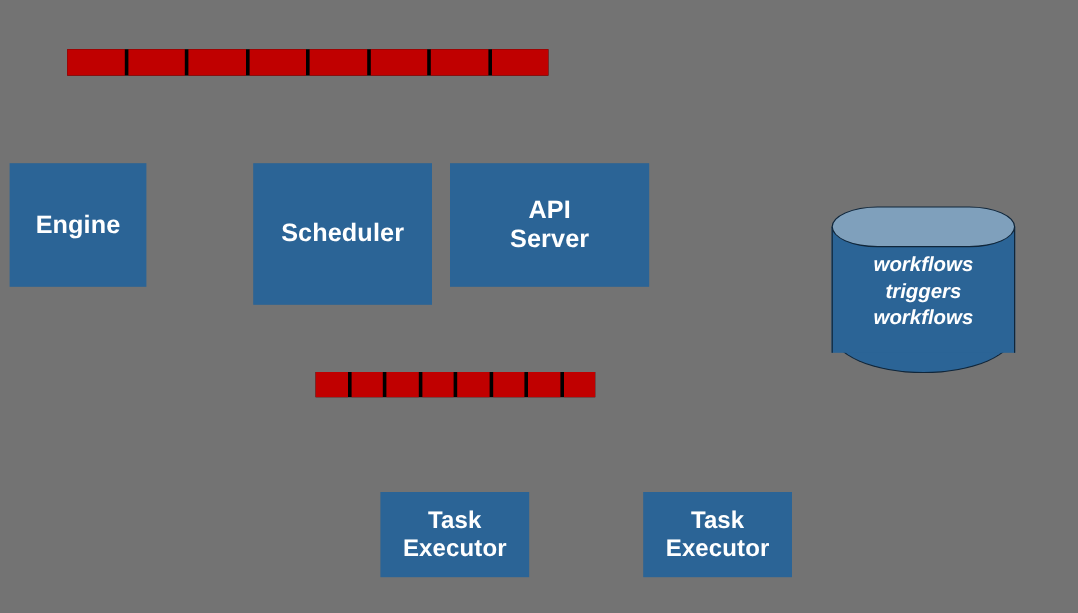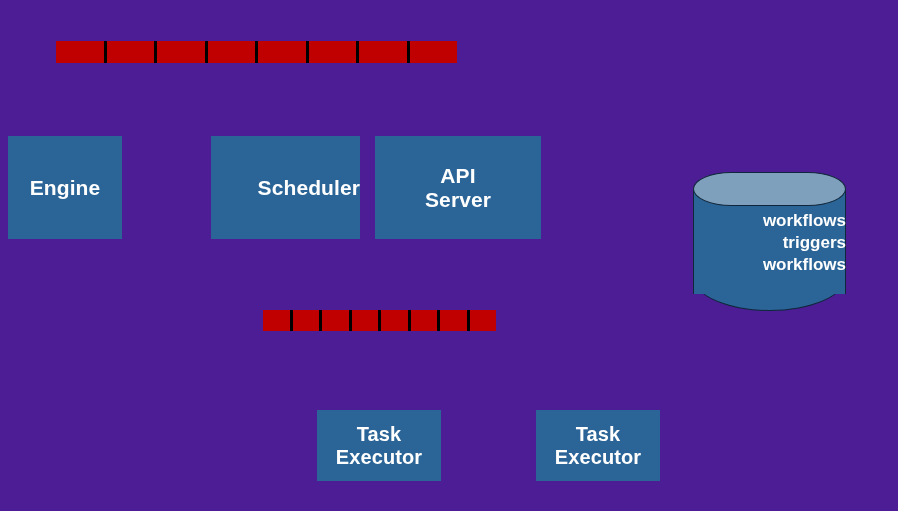--- a/index.html
+++ b/index.html
@@ -13,21 +13,21 @@
     position: relative;
     overflow: hidden;
     font-family: "Liberation Sans", sans-serif;
   }
   .canvas {
     position: absolute;
     left: 0;
     top: 0;
     width: 898px;
     height: 511px;
-    background: #4c1d95;
+    background: #737373;
   }
 
   
   .seg-bar {
     position: absolute;
     display: flex;
     background: #000000;
   }
   .seg-bar .seg {
     background: #C00000;
@@ -89,21 +89,22 @@
     box-sizing: border-box;
   }
   .cyl-label {
     position: absolute;
     left: 0;
     right: 0;
     color: #FFFFFF;
     font-weight: bold;
     font-size: 17px;
     line-height: 1.28;
-    text-align: right;
+    text-align: center;
+    font-style: italic;
   }
   .cyl-label div { white-space: nowrap; }
 </style>
 </head>
 <body>
 
 <div class="canvas">
 
   <div class="seg-bar" style="left:56px; top:41px; width:401px; height:22px;">
     <div class="seg"></div>
@@ -113,21 +114,21 @@
     <div class="seg"></div>
     <div class="seg"></div>
     <div class="seg"></div>
     <div class="seg"></div>
   </div>
 
   <div class="box" style="left:8px; top:136px; width:114px; height:103px; font-size:21px;">
     <span>Engine</span>
   </div>
 
-  <div class="box" style="left:211px; top:136px; width:149px; height:103px; font-size:21px;justify-content:flex-end;">
+  <div class="box" style="left:211px; top:136px; width:149px; height:118px; font-size:21px;">
     <span>Scheduler</span>
   </div>
 
   <div class="box" style="left:375px; top:136px; width:166px; height:103px; font-size:21px; flex-direction:column;">
     <span>API</span>
     <span>Server</span>
   </div>
 
   <div class="seg-bar" style="left:263px; top:310px; width:233px; height:21px;">
     <div class="seg"></div>

